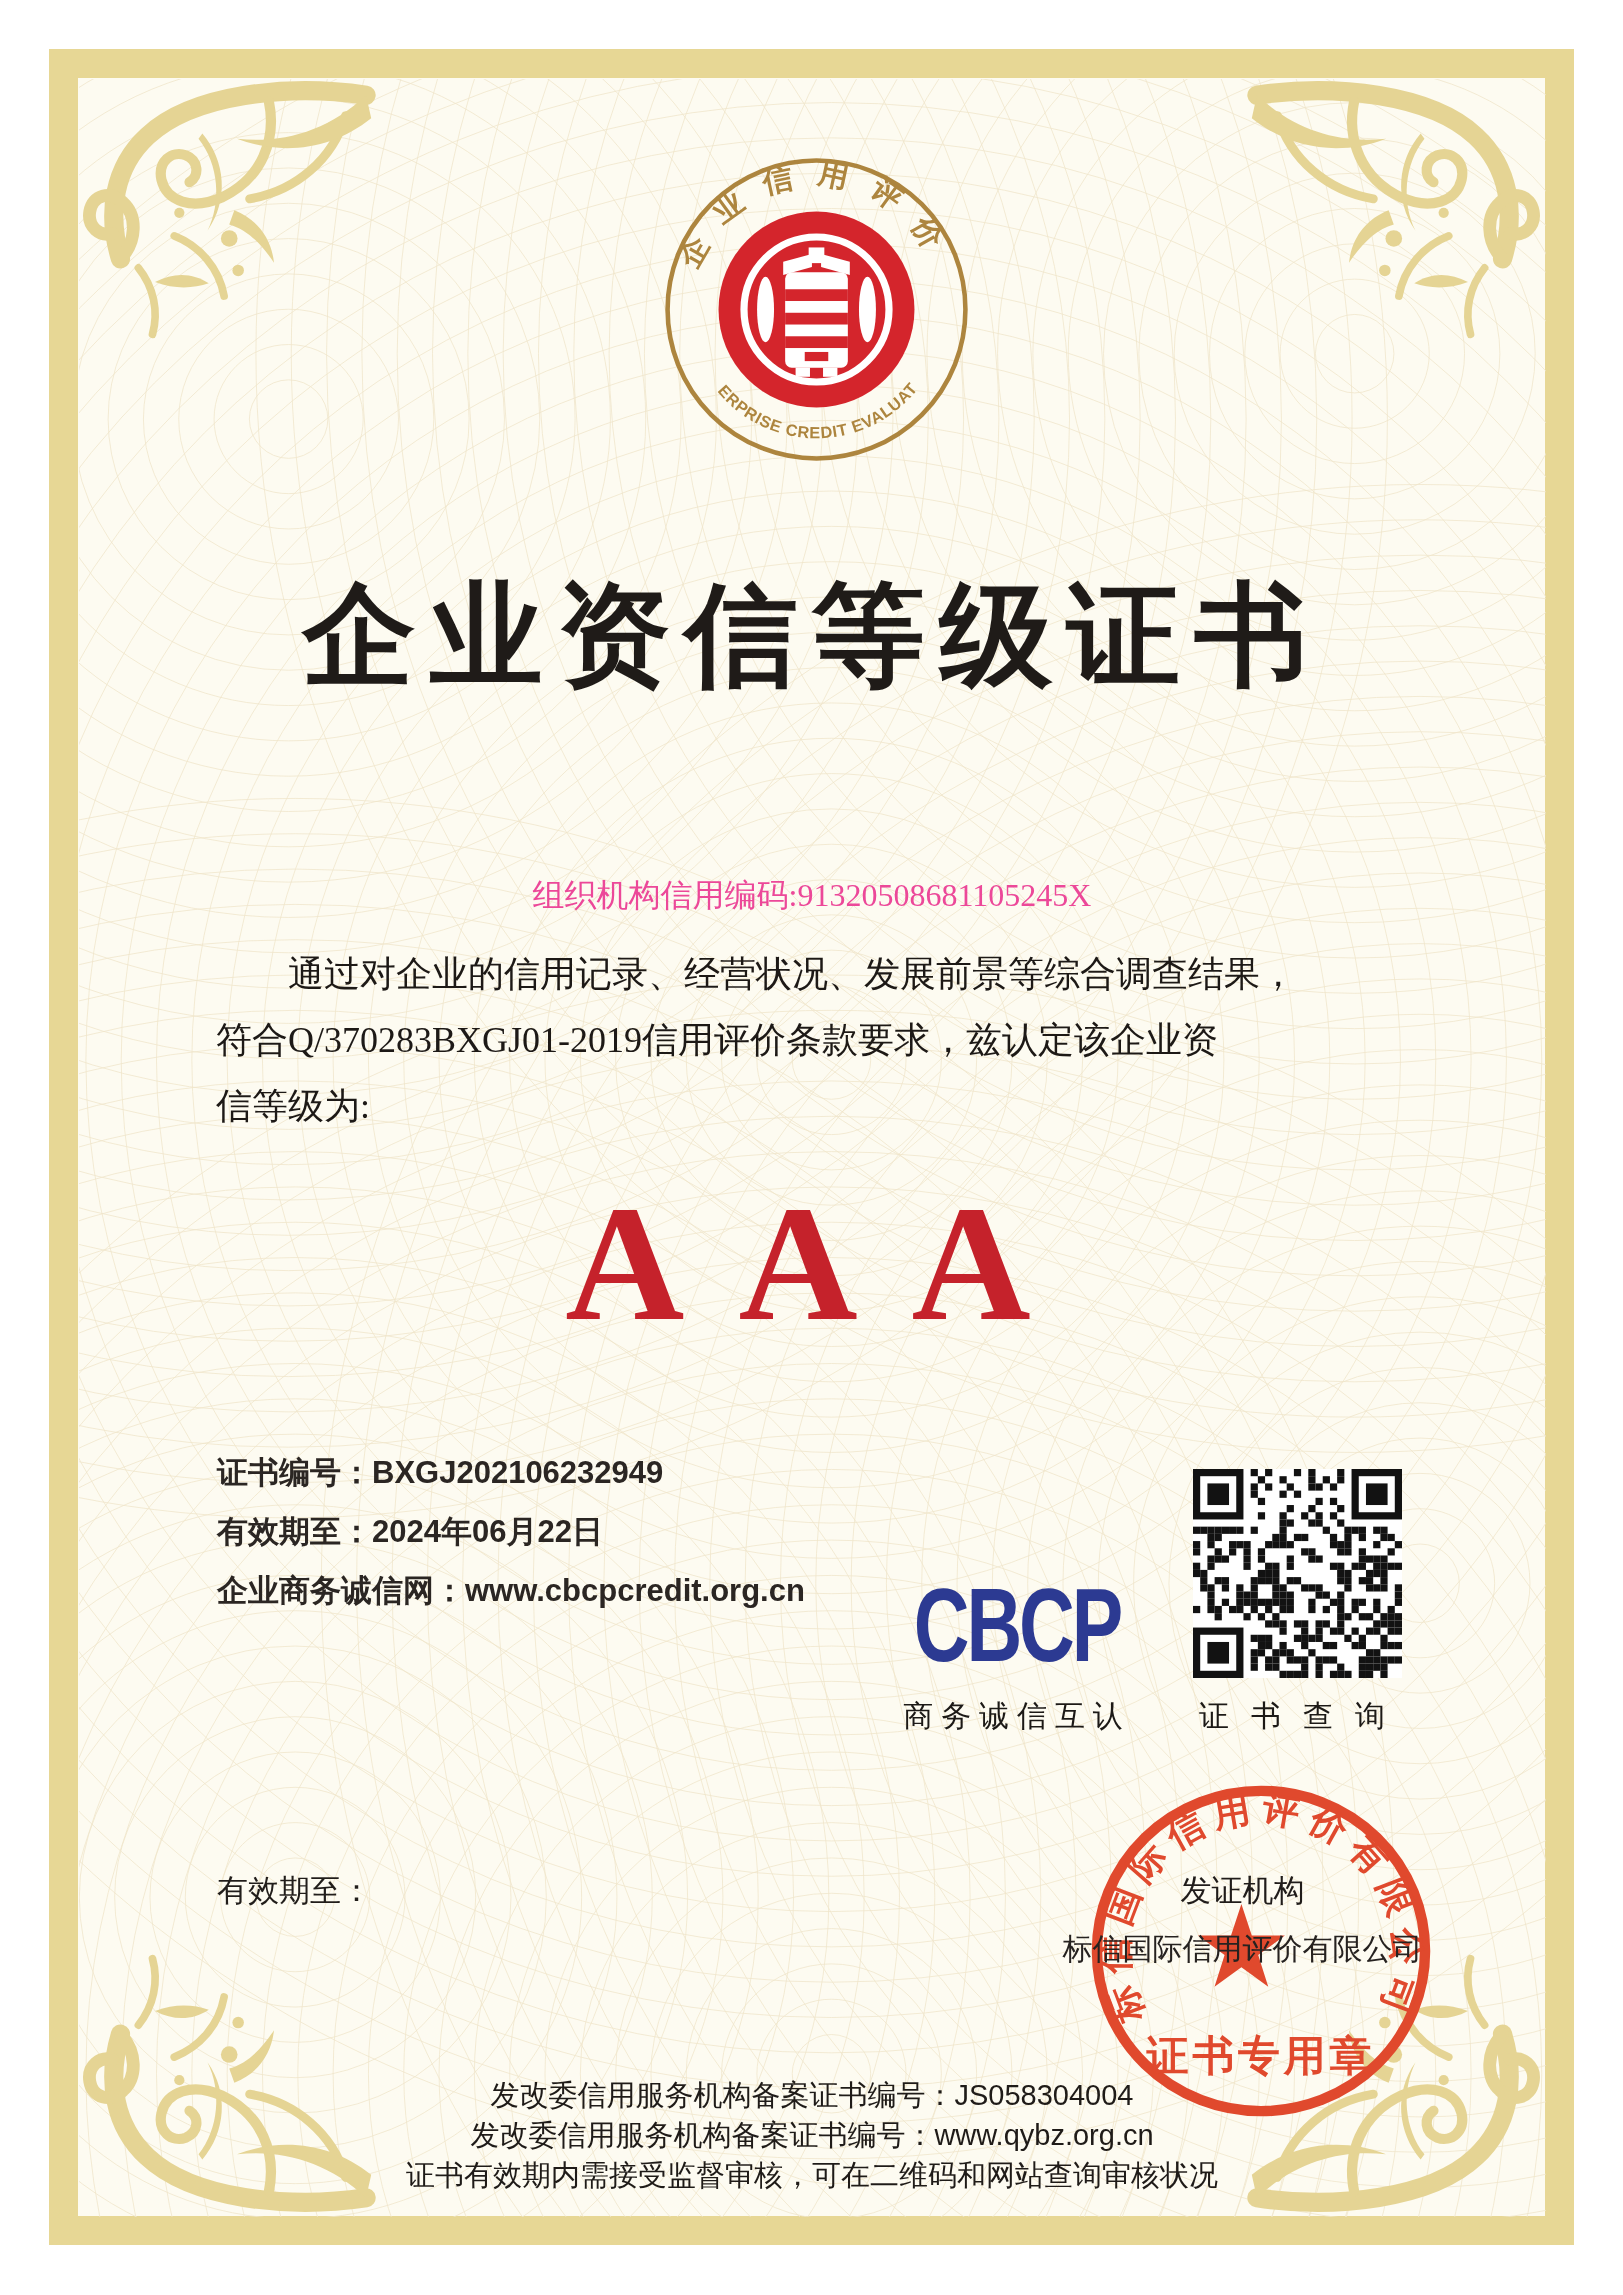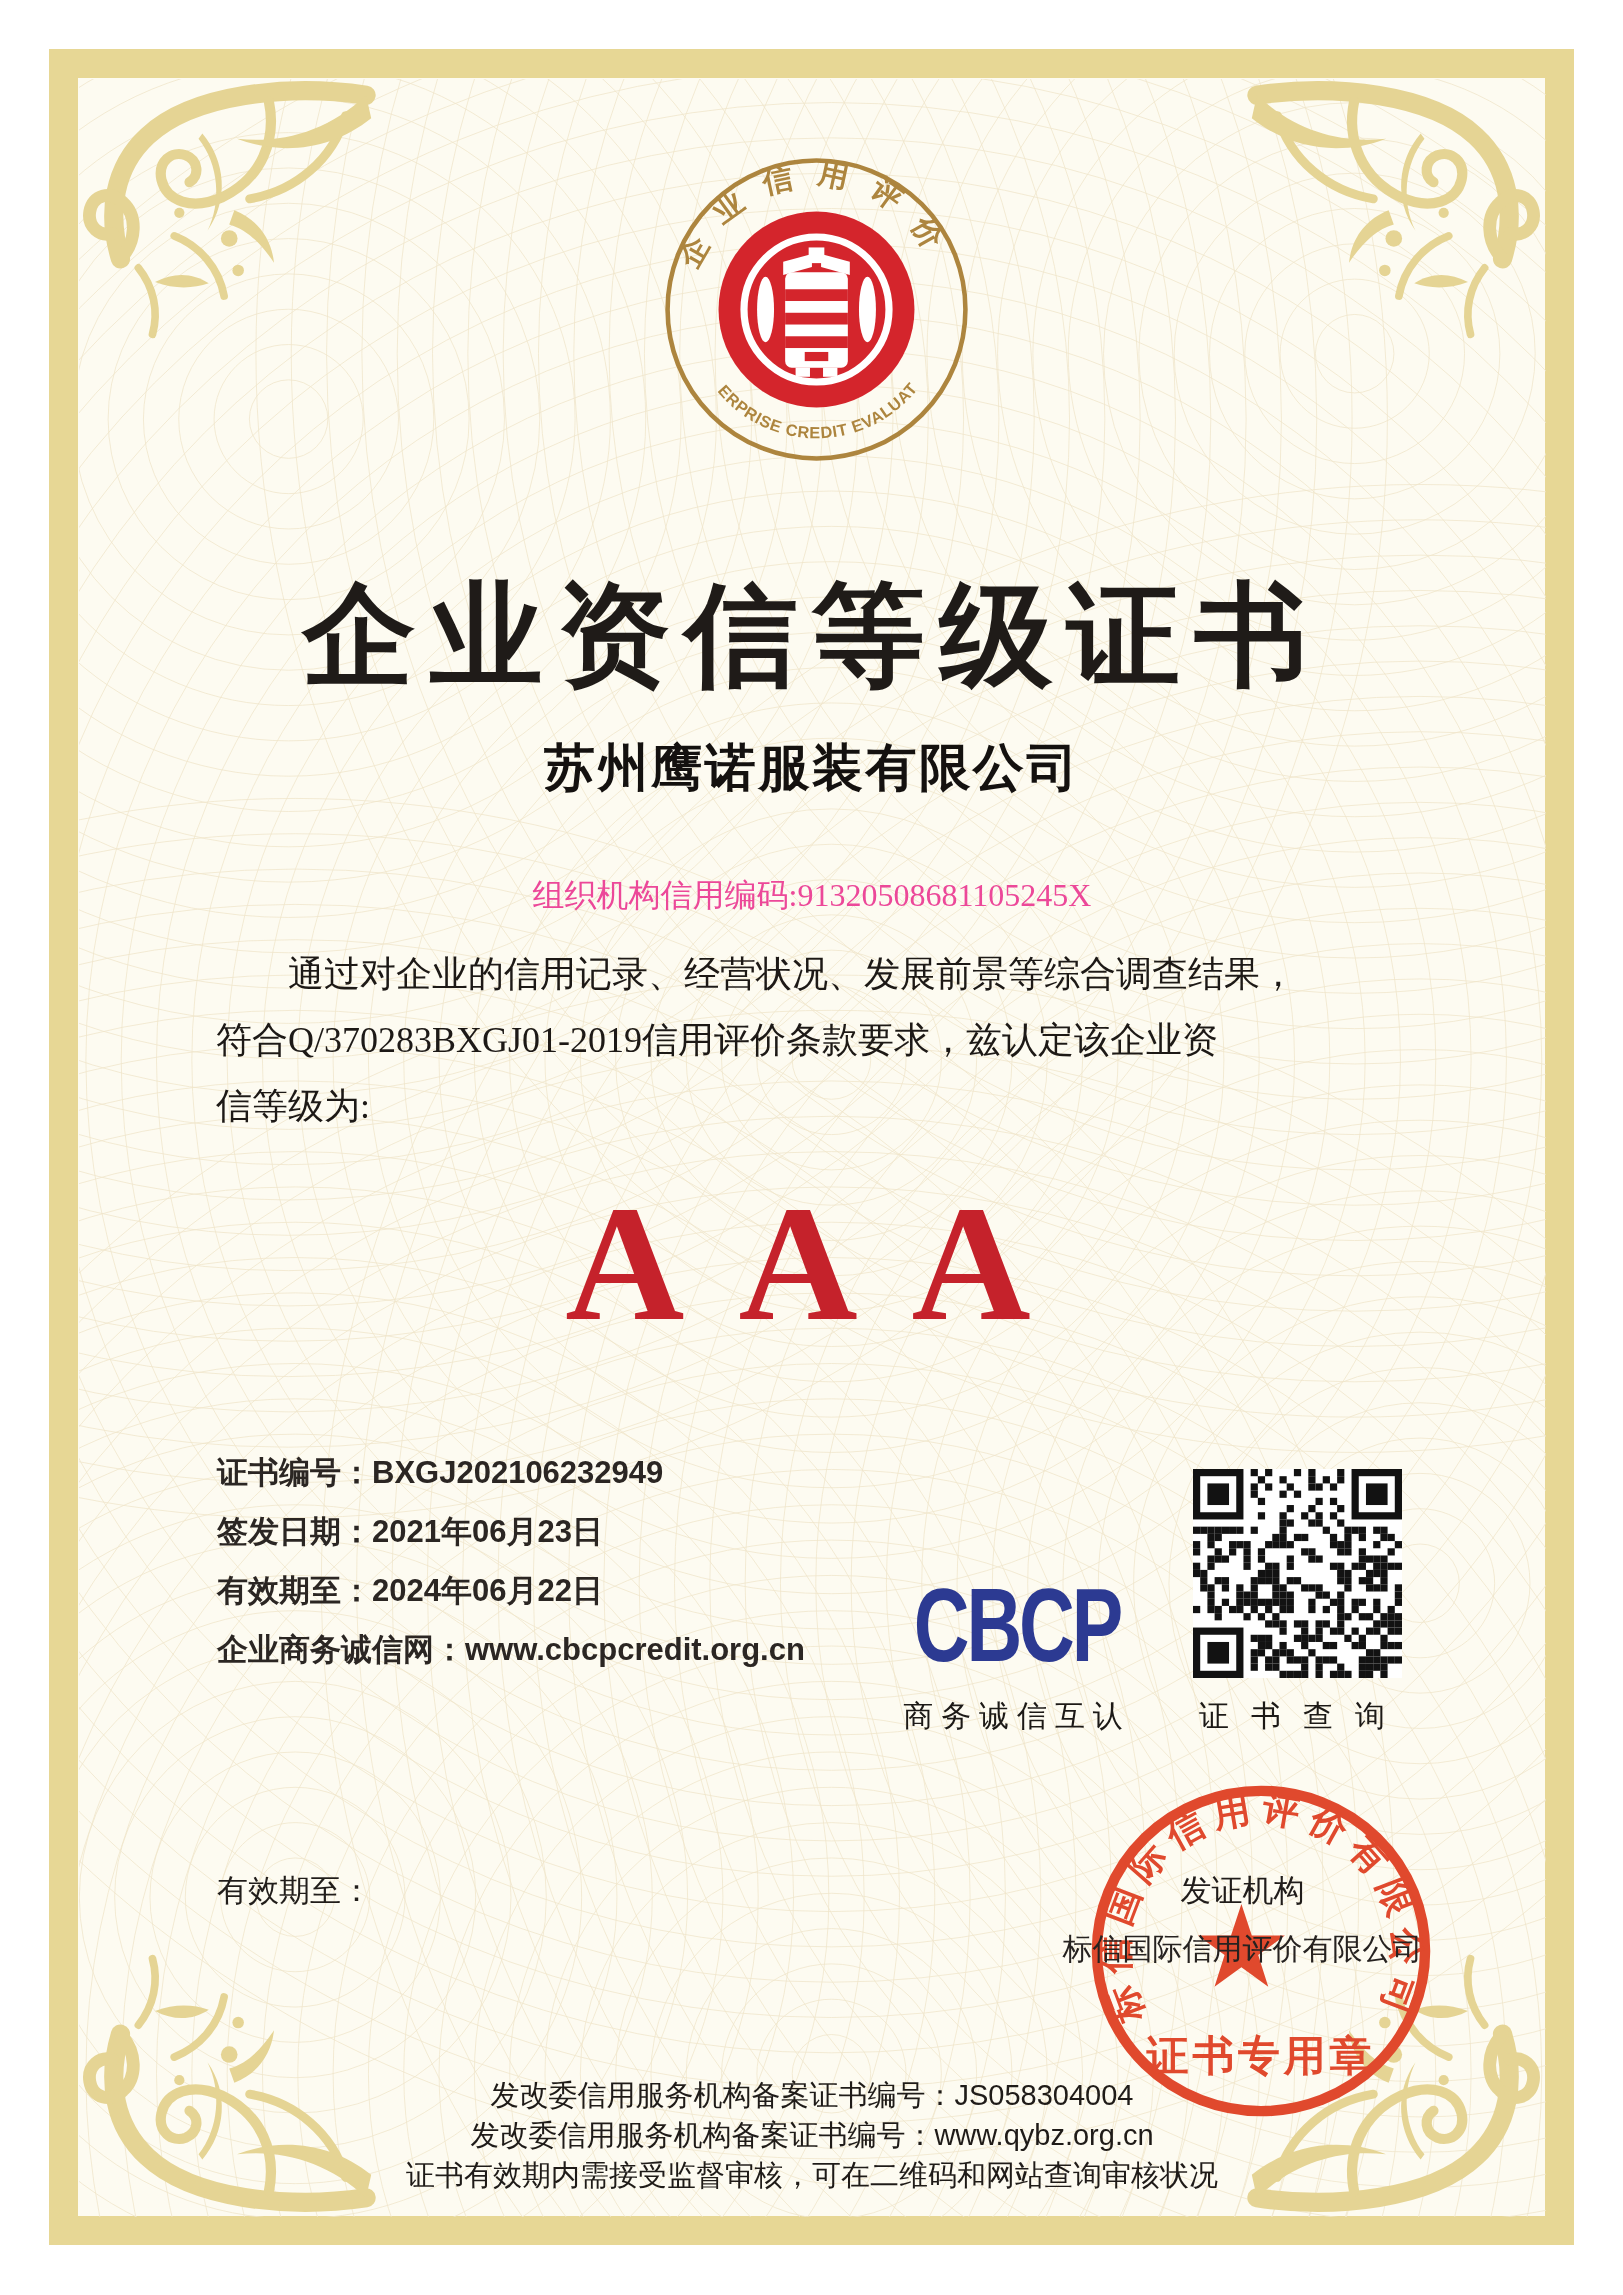--- a/index.html
+++ b/index.html
@@ -323,35 +323,33 @@
       <rect x="187" y="240" width="96" height="18" fill="#d4252c"></rect>
       <rect x="187" y="276" width="96" height="18" fill="#d4252c"></rect>
       <rect x="217" y="300" width="36" height="14" fill="#d4252c"></rect>
       <rect x="203" y="324" width="22" height="14" fill="#ffffff"></rect>
       <rect x="245" y="324" width="22" height="14" fill="#ffffff"></rect>
     </g>
   </svg>
 
   <div class="abs page-title z2">企业资信等级证书</div>
 
-  <div class="abs company-name z2">苏州鹰诺服装有限公司</div>
 
   <div class="abs org-code z2">组织机构信用编码:91320508681105245X</div>
 
   <div class="abs paragraph z2">
     <div class="pline indent">通过对企业的信用记录、经营状况、发展前景等综合调查结果，</div>
     <div class="pline">符合Q/370283BXGJ01-2019信用评价条款要求，兹认定该企业资</div>
     <div class="pline">信等级为:</div>
   </div>
 
   <div class="abs rating z2">AAA</div>
 
   <div class="abs details z2">
     <div class="drow">证书编号：BXGJ202106232949</div>
-    <div class="drow">签发日期：2021年06月23日</div>
     <div class="drow">有效期至：2024年06月22日</div>
     <div class="drow">企业商务诚信网：www.cbcpcredit.org.cn</div>
   </div>
 
   <div class="abs cbcp-logo z2">CBCP</div>
   <div class="abs cbcp-caption z2">商务诚信互认</div>
 
   <svg class="abs qr z2" id="qr-svg" viewBox="0 0 319 319">
       <rect x="0" y="0" width="319" height="319" fill="#ffffff"></rect>
       <rect x="88" y="0" width="11" height="11" fill="#121212"></rect>

